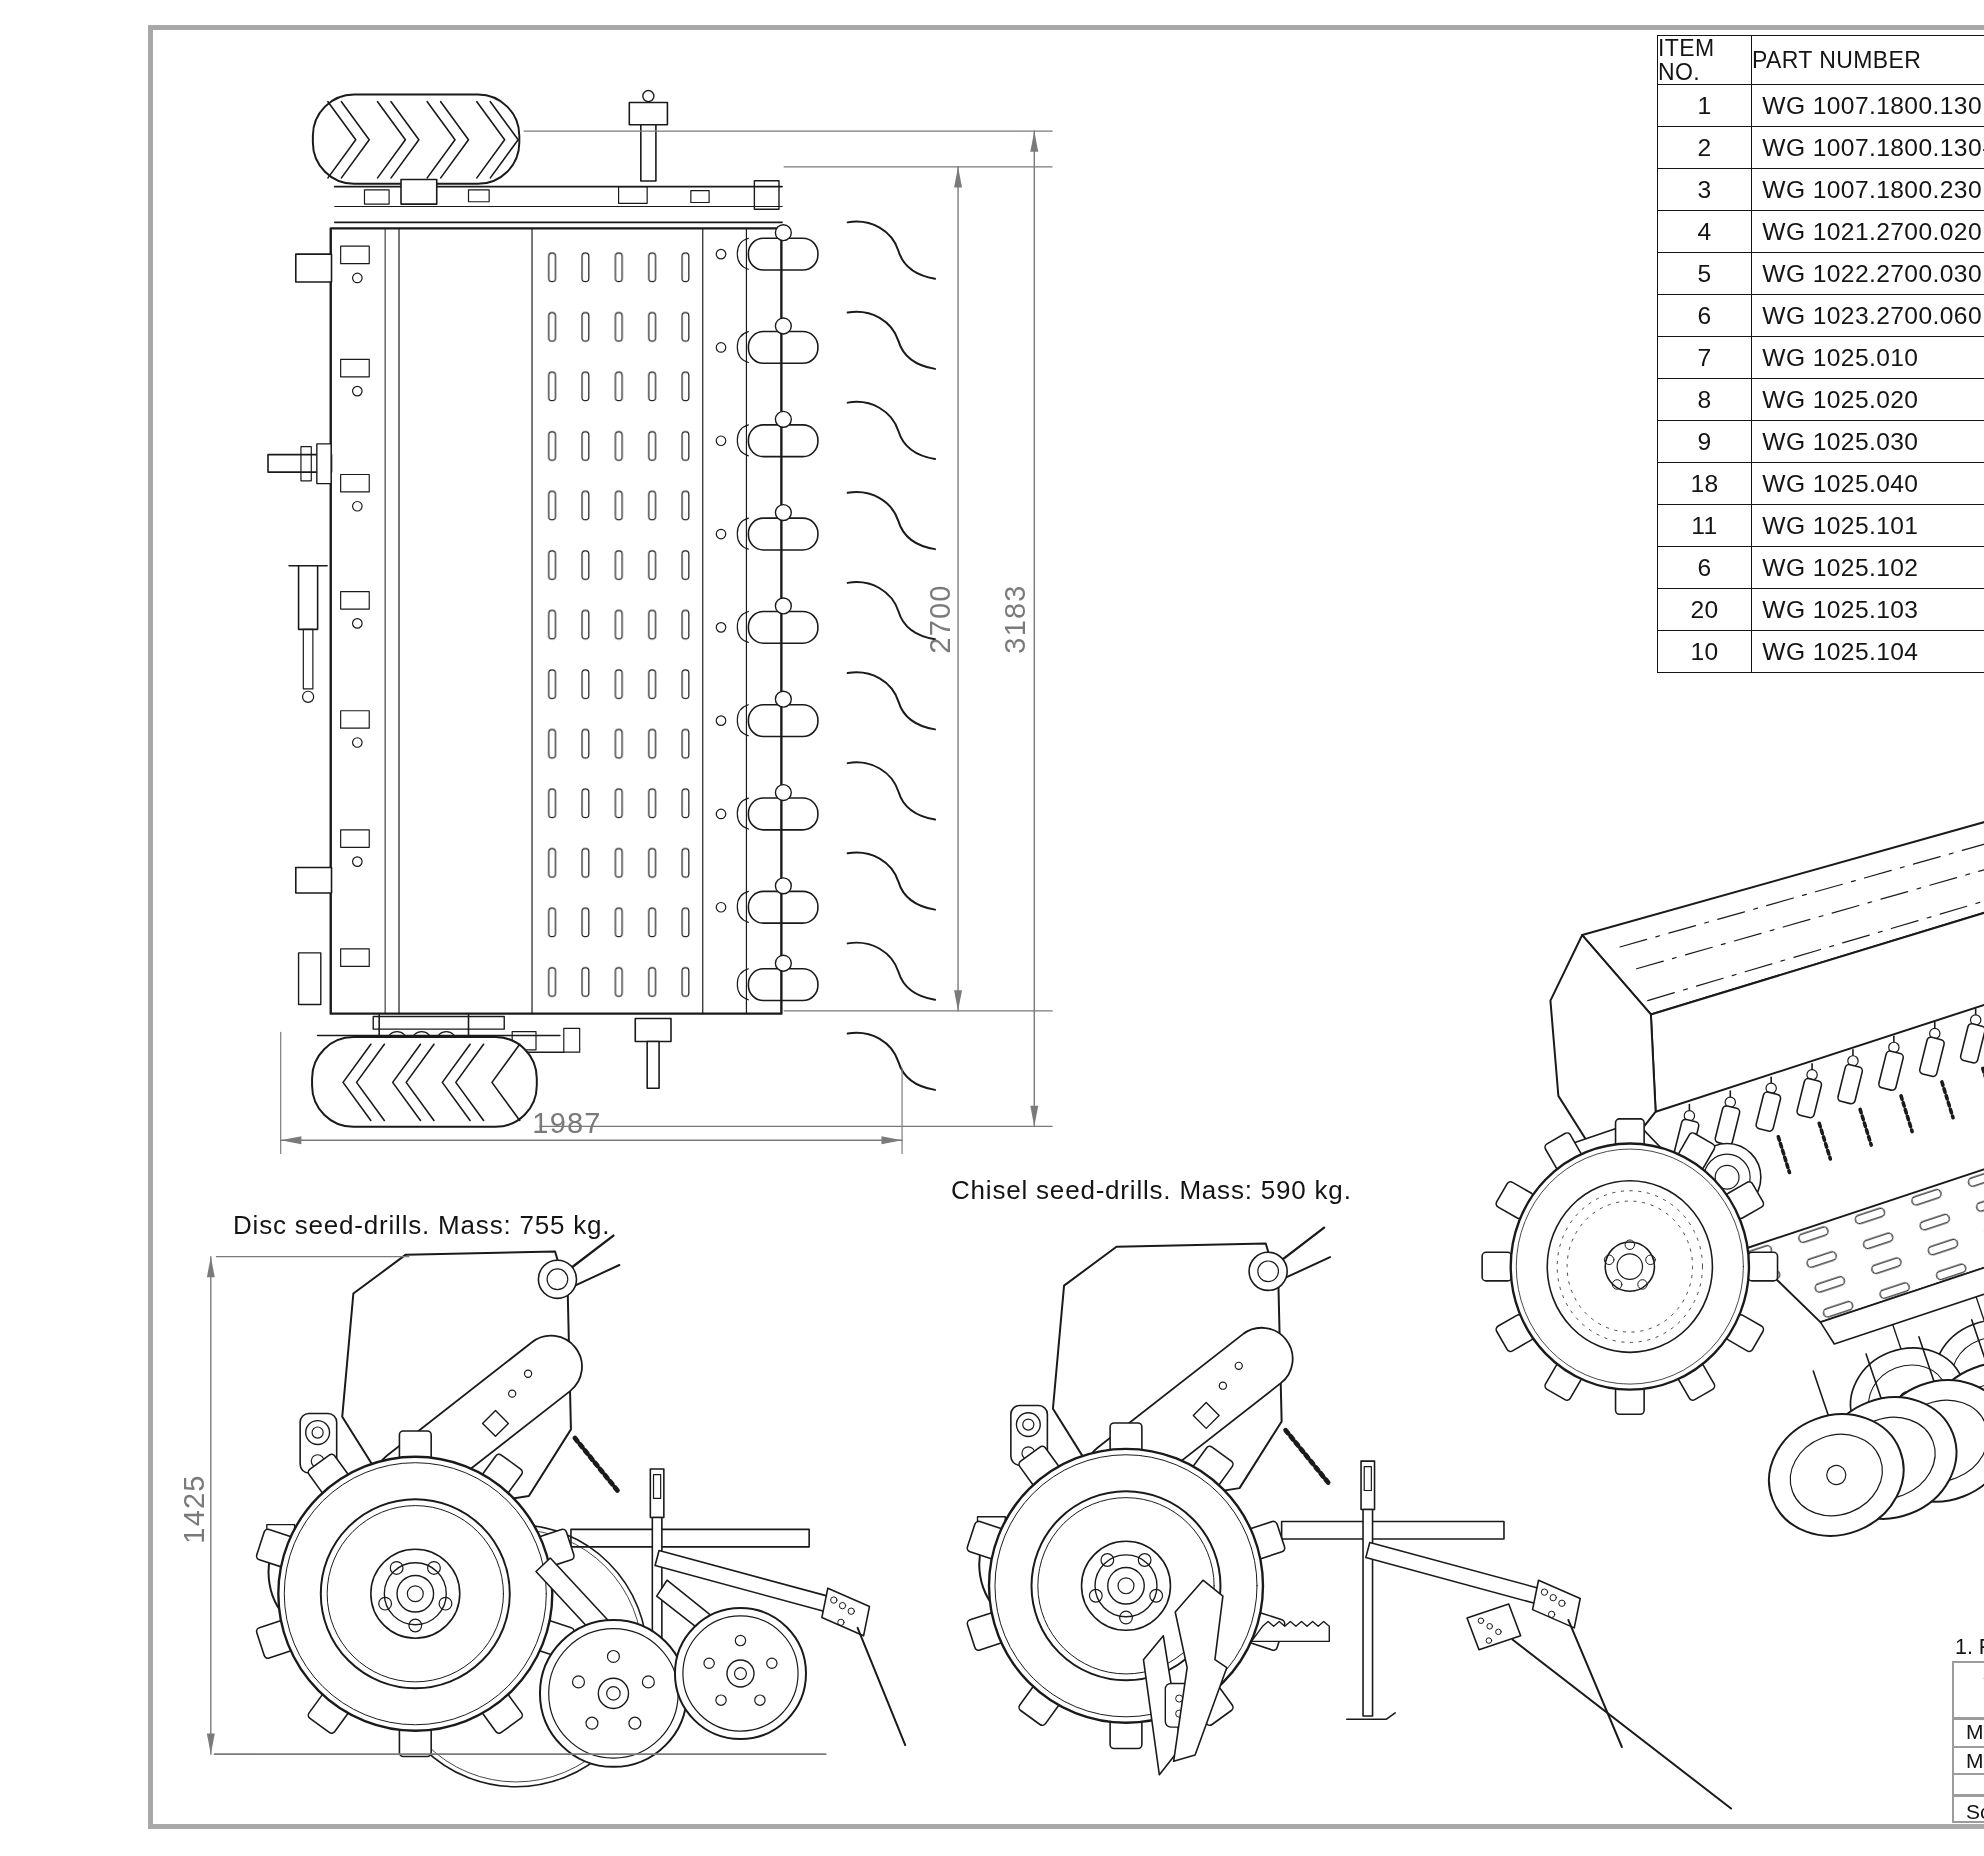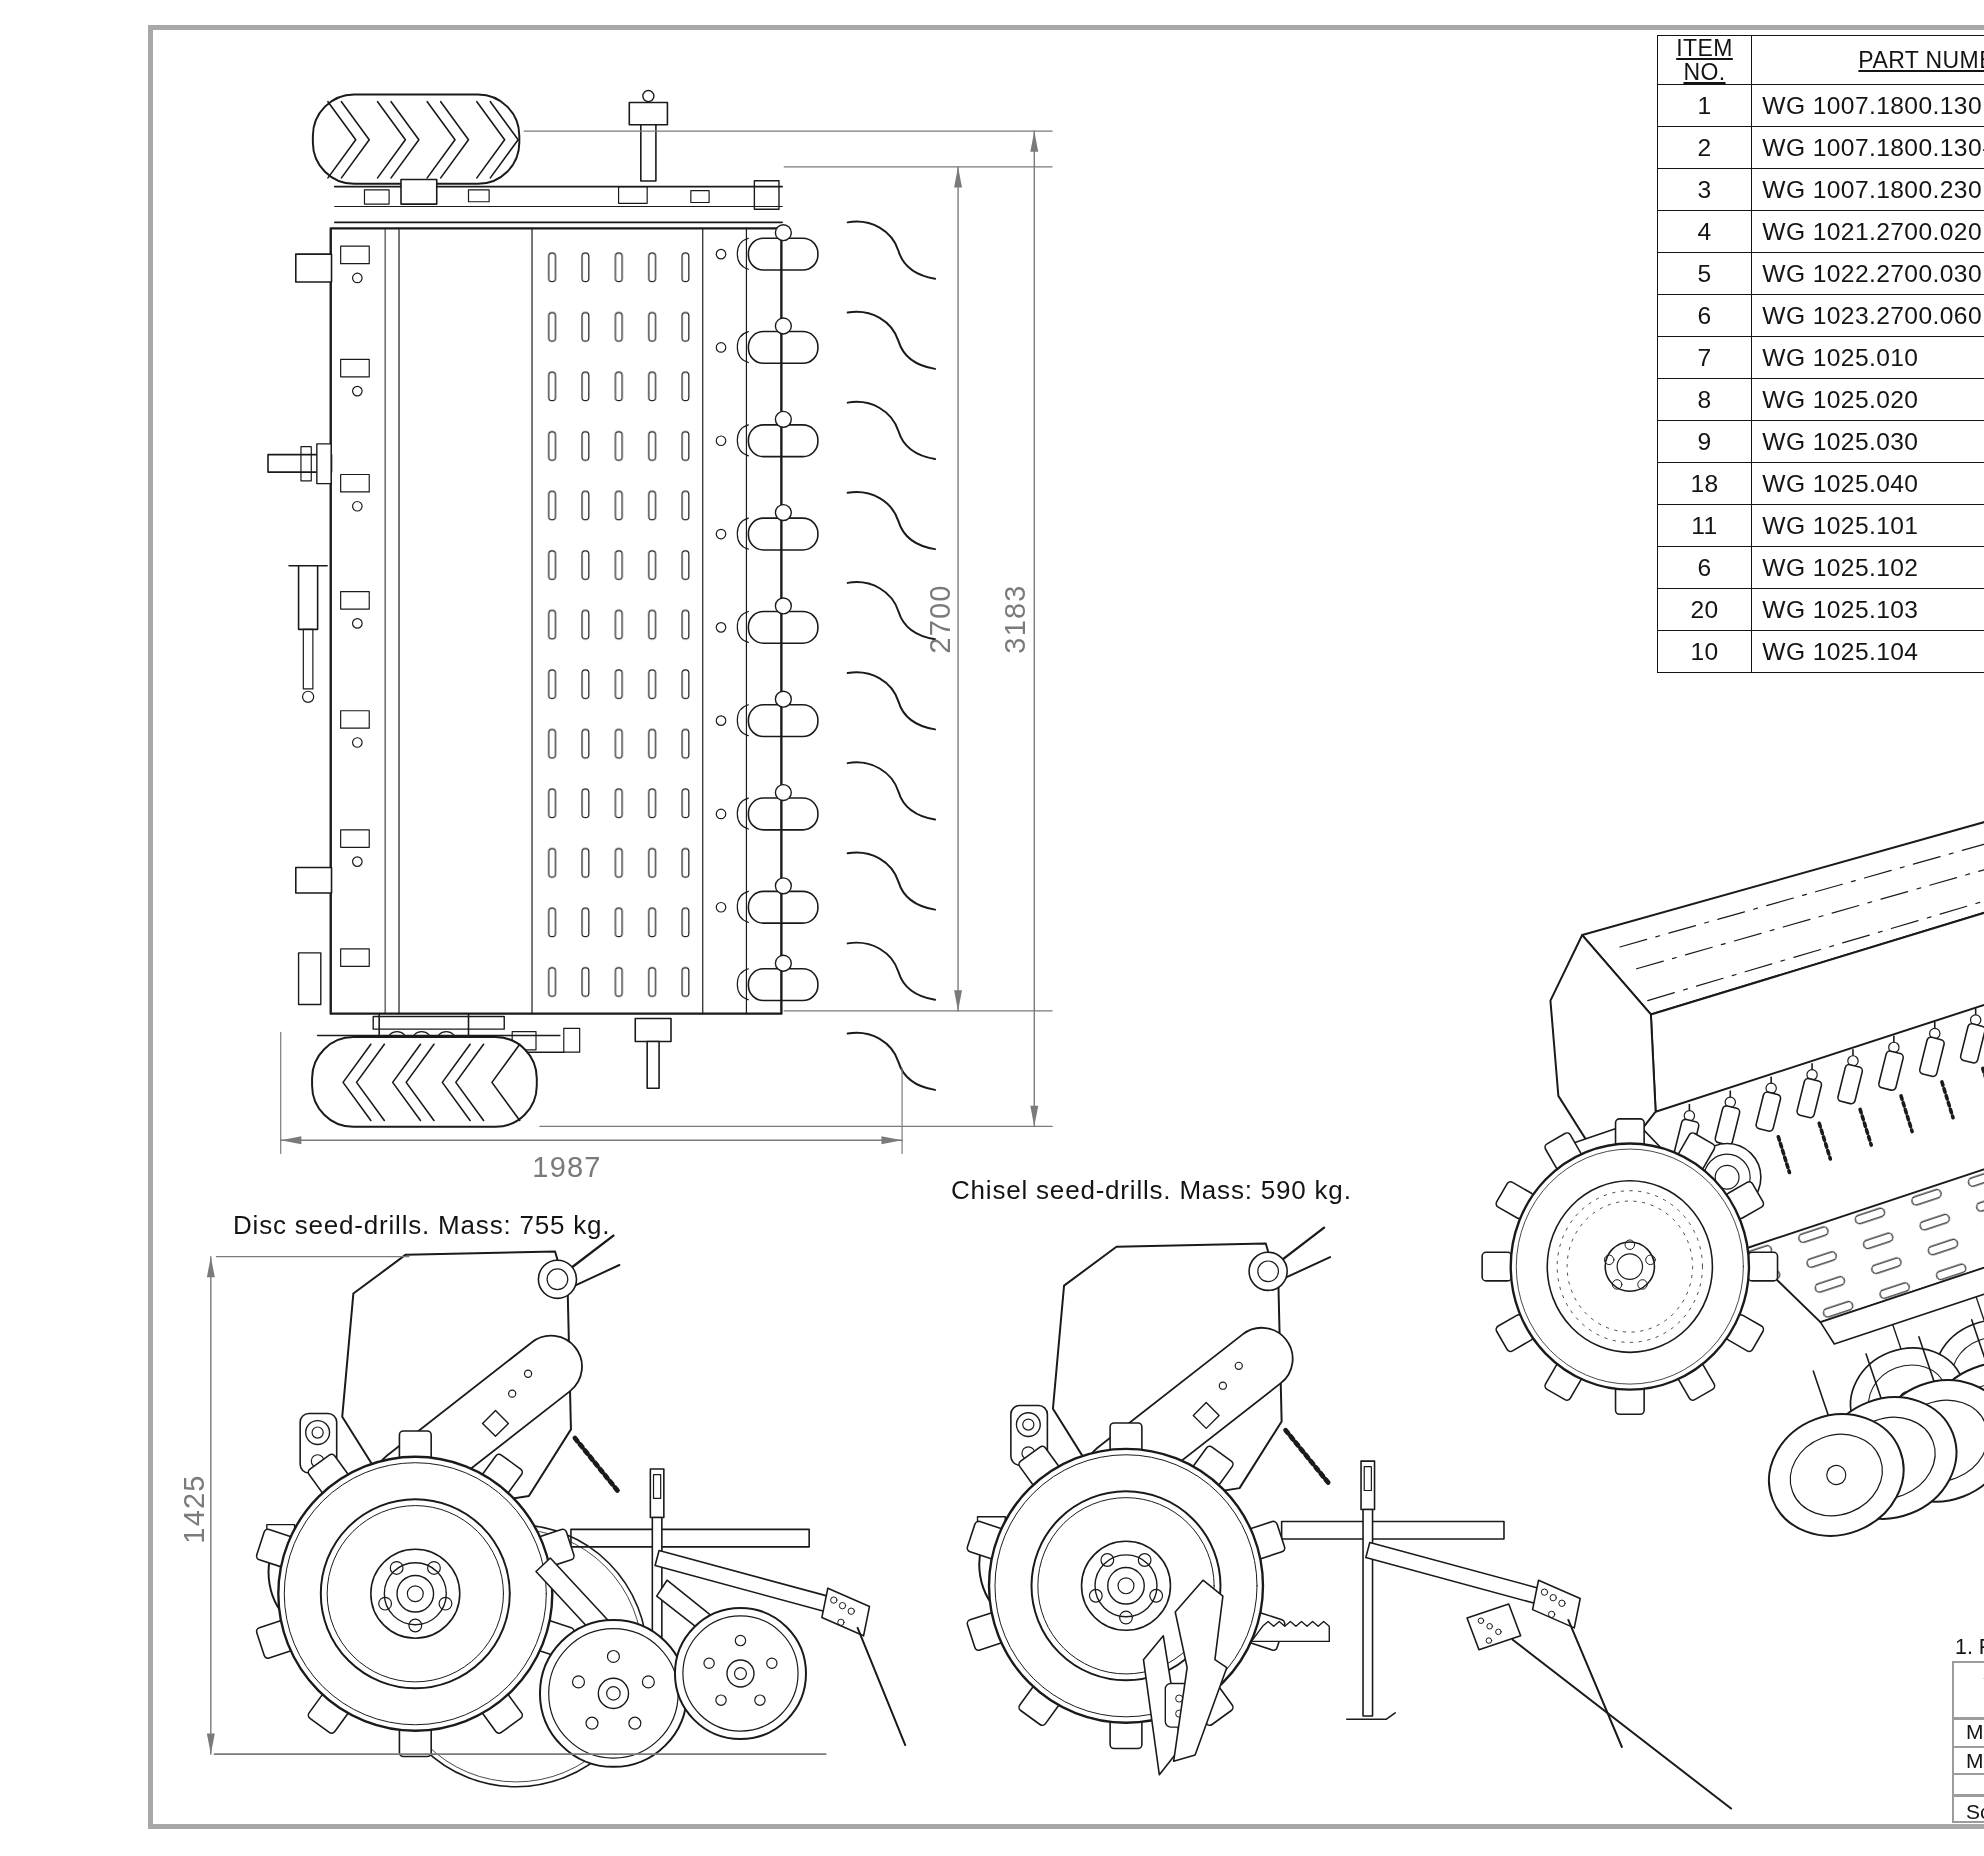--- a/index.html
+++ b/index.html
@@ -4,21 +4,21 @@
 <style>
   html,body{margin:0;padding:0;width:2626px;height:1857px;background:#ffffff;
     font-family:"Liberation Sans",sans-serif;overflow:hidden;position:relative;color:#141414;}
   .abs{position:absolute;}
   
   #sheet-frame{left:148px;top:24.6px;width:2441px;height:1794px;border:5.2px solid #a8a8a8;}
   
   #parts-table{left:1657px;top:35px;border-collapse:collapse;table-layout:fixed;background:#fff;}
   #parts-table th,#parts-table td{border:1.6px solid #141414;padding:0;vertical-align:middle;
     font-weight:normal;letter-spacing:0.4px;line-height:1.05;}
-  #parts-table th{height:46px;font-size:23px;text-align:center;text-decoration:underline;}
+  #parts-table th{height:46px;font-size:23px;text-align:left;}
   #parts-table td{height:41px;font-size:24.6px;}
   #parts-table .c{text-align:center;}
   #parts-table .l{text-align:left;padding-left:10.3px;}
   
   .caption{font-size:26px;letter-spacing:0.8px;color:#141414;white-space:nowrap;}
   .note{font-size:21.4px;color:#141414;white-space:nowrap;}
   .dim{font-size:29px;color:#7a7a7a;letter-spacing:1.2px;white-space:nowrap;
     transform:translate(-50%,-50%);}
   .dim.v{transform:translate(-50%,-50%) rotate(-90deg);}
   
@@ -518,21 +518,21 @@
         <td class="l">WG 1025.104</td>
       </tr>
   </tbody>
 </table>
 
 <div class="abs caption" style="left:233px;top:1210px;">Disc seed-drills. Mass: 755 kg.</div>
 <div class="abs caption" style="left:951px;top:1175px;text-align:center;">Chisel seed-drills. Mass: 590 kg.</div>
 
 <div class="abs dim v" style="left:940px;top:619px;">2700</div>
 <div class="abs dim v" style="left:1015px;top:619px;">3183</div>
-<div class="abs dim" style="left:567px;top:1123px;margin-top:44px;">1987</div>
+<div class="abs dim" style="left:567px;top:1123px;">1987</div>
 <div class="abs dim v" style="left:194px;top:1509px;">1425</div>
 
 <div class="abs note" style="left:1955px;top:1635px;">1. Possible dimensional deviations according to ISO 2768.</div>
 
 <div class="abs" id="title-block">
 
   <div class="tbline" style="left:0;top:54px;width:630px;height:2.8px;"></div>
 
   <div class="tbline" style="left:0;top:83px;width:246px;height:2.4px;"></div>
   <div class="tbline" style="left:0;top:110px;width:246px;height:2.4px;"></div>

